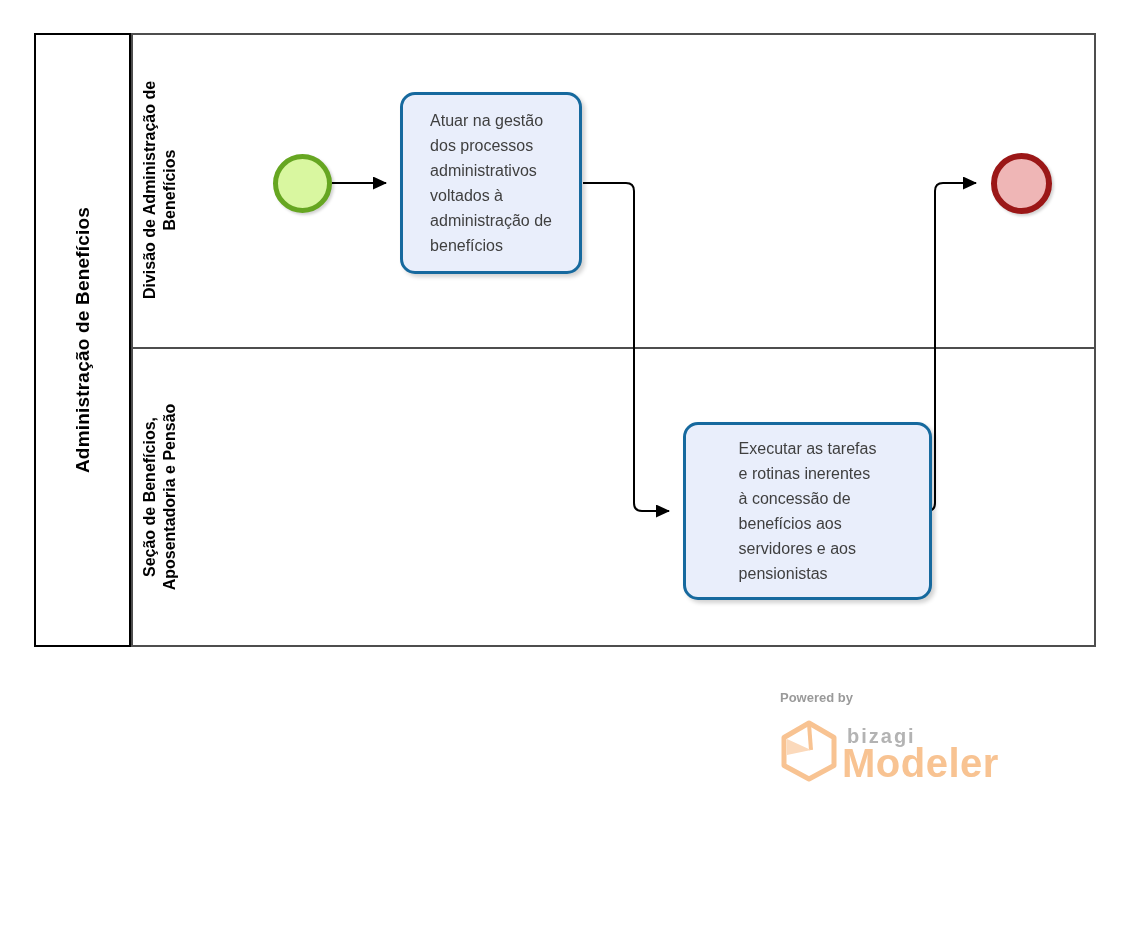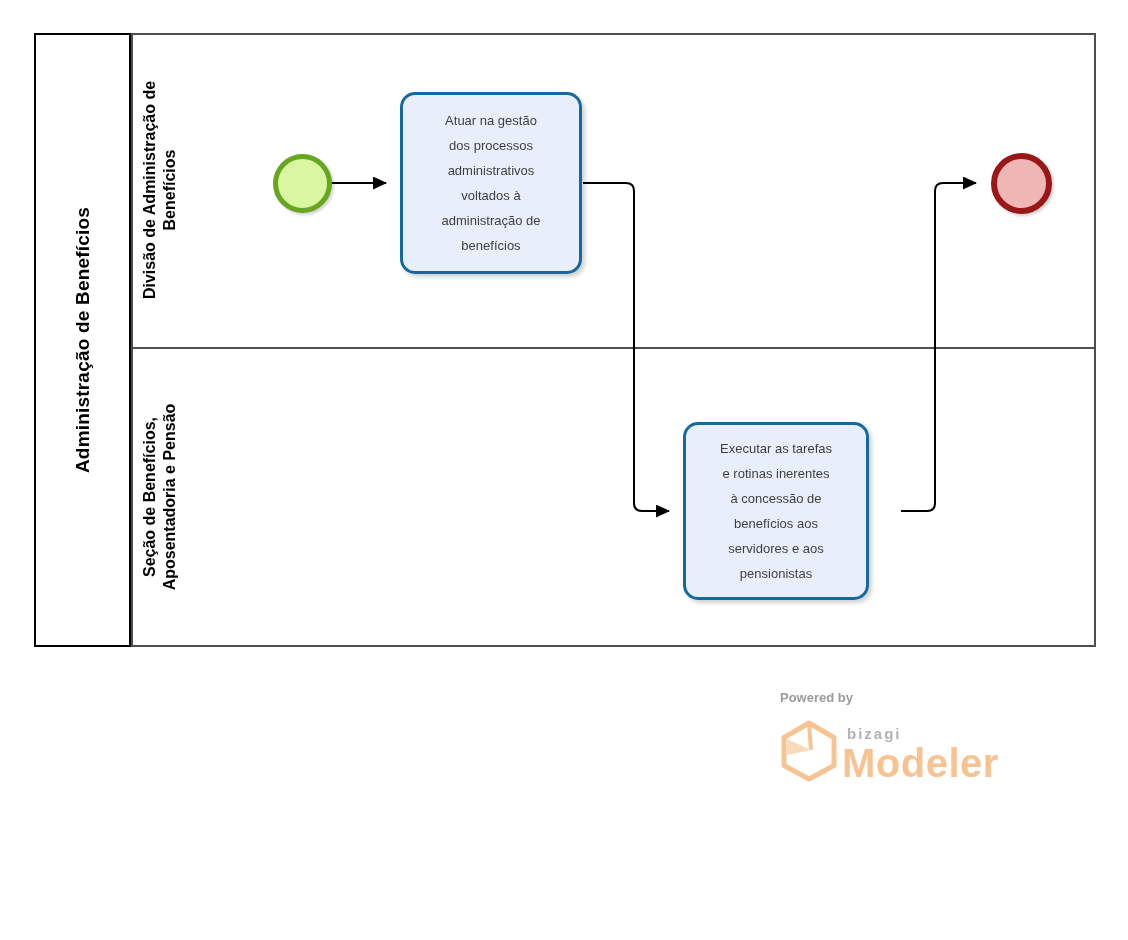--- a/index.html
+++ b/index.html
@@ -49,33 +49,33 @@
     border:6px solid var(--end-border);background:var(--end-fill);
   }
   
   .task{
     position:absolute;box-sizing:border-box;border-radius:15px;
     border:3px solid var(--task-border);background:var(--task-fill);
     display:flex;align-items:center;justify-content:center;
     box-shadow:3px 3px 4px rgba(0,0,0,.18);
   }
   .task-label{
-    white-space:pre-line;text-align:center;color:var(--task-text);
-    font-size:13px;line-height:25px;
+    white-space:pre-line;text-align:left;color:var(--task-text);
+    font-size:16px;line-height:25px;
   }
   .task-1{left:400px;top:92px;width:182px;height:182px;}
-  .task-2{left:683px;top:422px;width:186px;height:178px;}
+  .task-2{left:683px;top:422px;width:249px;height:178px;}
   
   .powered-by{
     position:absolute;left:780px;top:690px;font-size:13px;font-weight:600;
     color:var(--logo-gray);
   }
   .logo-icon{position:absolute;left:780px;top:720px;}
   .brand-name{
-    position:absolute;left:847px;top:725px;font-size:15px;font-weight:600;
+    position:absolute;left:847px;top:725px;font-size:20px;font-weight:600;
     color:var(--brand-gray);letter-spacing:2px;
   }
   .product-name{
     position:absolute;left:842px;top:741px;font-size:40px;font-weight:600;
     color:var(--logo-orange);letter-spacing:.5px;
   }
 </style>
 </head>
 <body>
 

